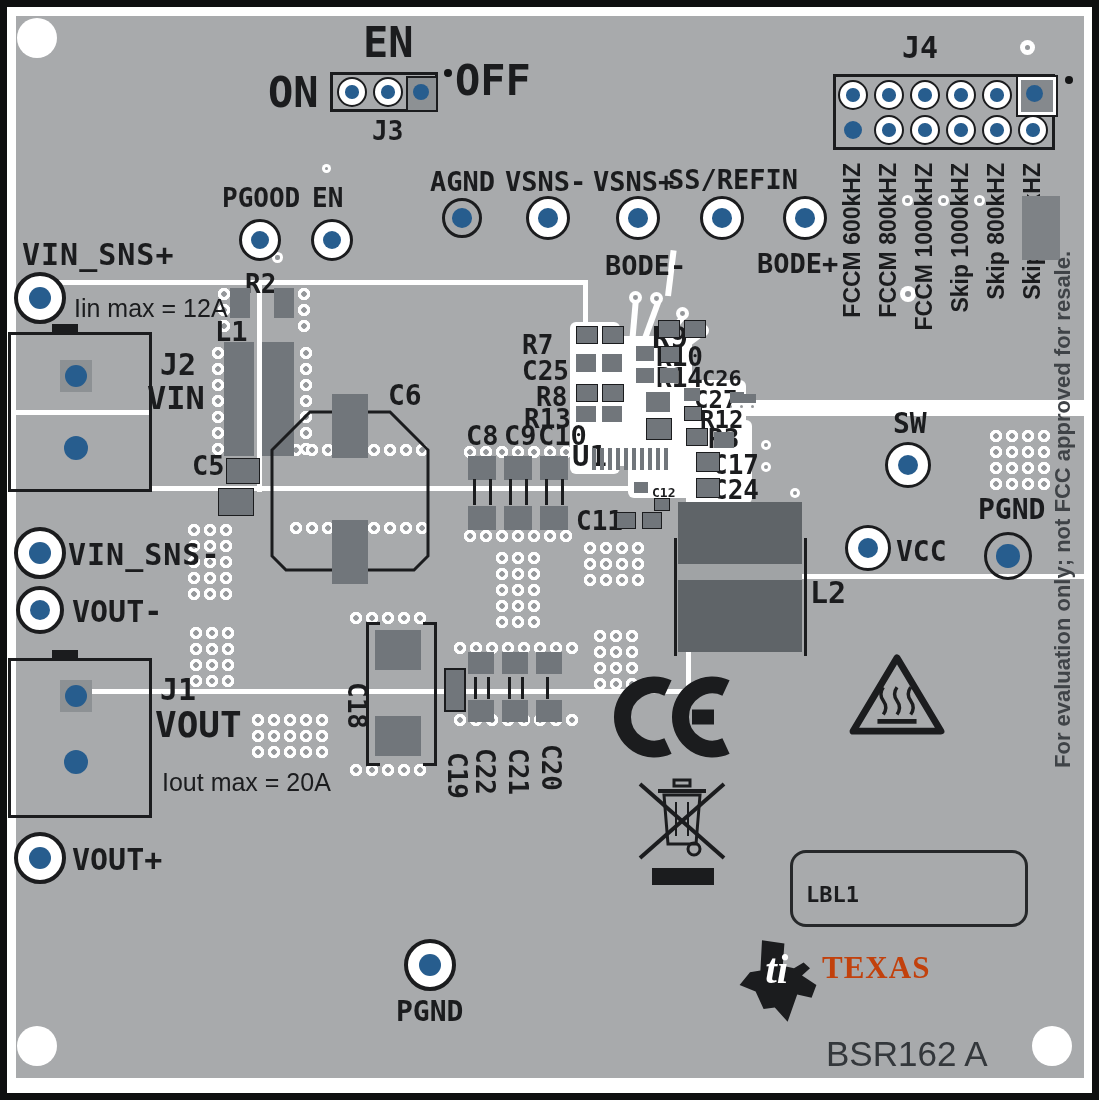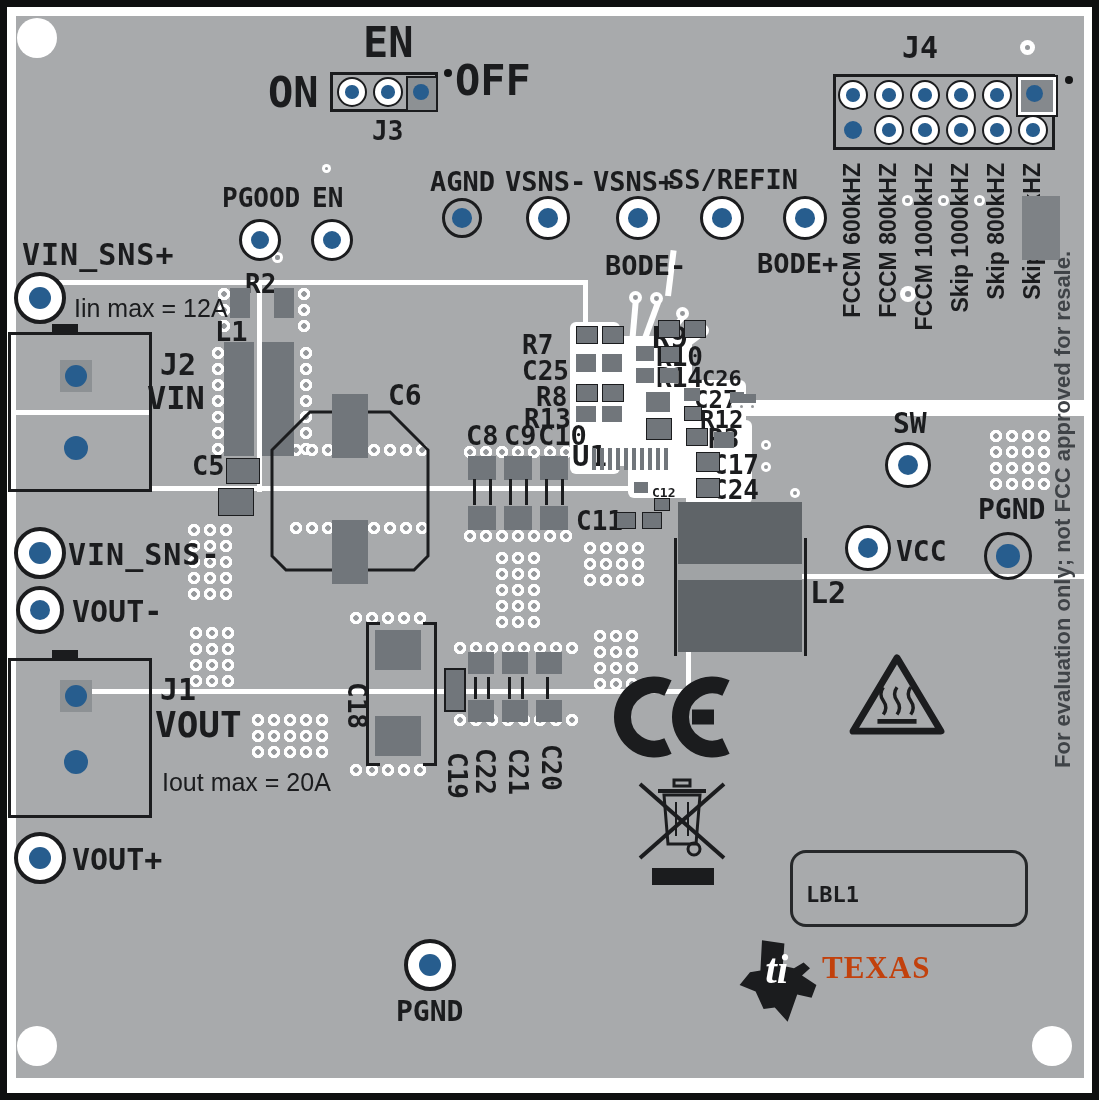--- a/index.html
+++ b/index.html
@@ -398,17 +398,18 @@
 
 
   <div style="position:absolute;left:790px;top:850px;width:238px;height:77px;border:3px solid #26282a;border-radius:16px;box-sizing:border-box;"></div>
   <div class="silk" style="left:806px;top:884px;font-size:22px;">LBL1</div>
 
   <svg style="left:738px;top:938px;" width="80" height="86" viewBox="0 0 100 106">
     <path d="M30 2 L58 6 L56 34 L70 37 L82 30 L90 37 L80 46 L98 58 L92 74 L74 70 L62 104 L46 86 L32 88 L22 66 L2 58 L15 42 L28 40 Z" fill="#1b1c1e"></path>
     <text x="34" y="56" font-size="52" font-style="italic" font-weight="bold" fill="#ffffff" font-family="Liberation Serif,serif">ti</text>
   </svg>
   <div class="sans" style="left:822px;top:952px;font-size:31px;font-weight:bold;font-family:'Liberation Serif',serif;letter-spacing:1px;color:#c2410c;">TEXAS</div>
+  <div class="sans" style="left:826px;top:1036px;font-size:35px;color:#33373b;">BSR162 A</div>
 
   <div class="vlab" style="left:1052px;top:768px;width:480px;font-size:22px;font-weight:bold;color:#3f4347;text-align:left;">For evaluation only; not FCC approved for resale.</div>
 
   <div class="frame"></div>
 </div>
 
 </body></html>

